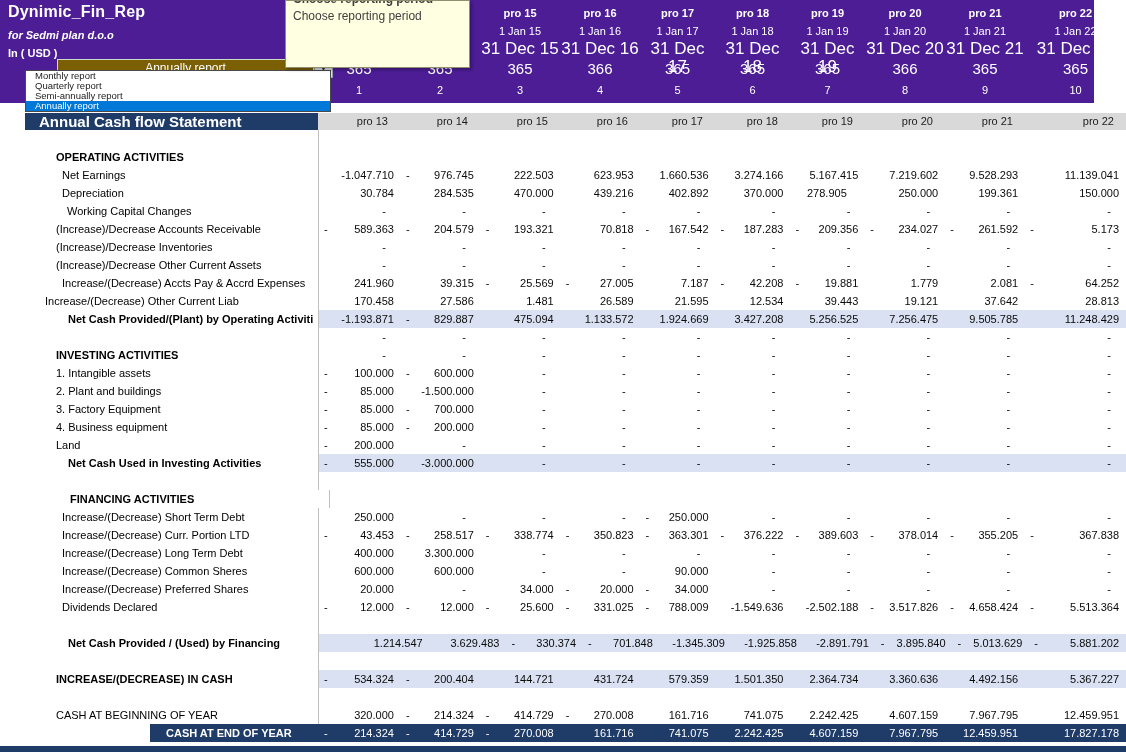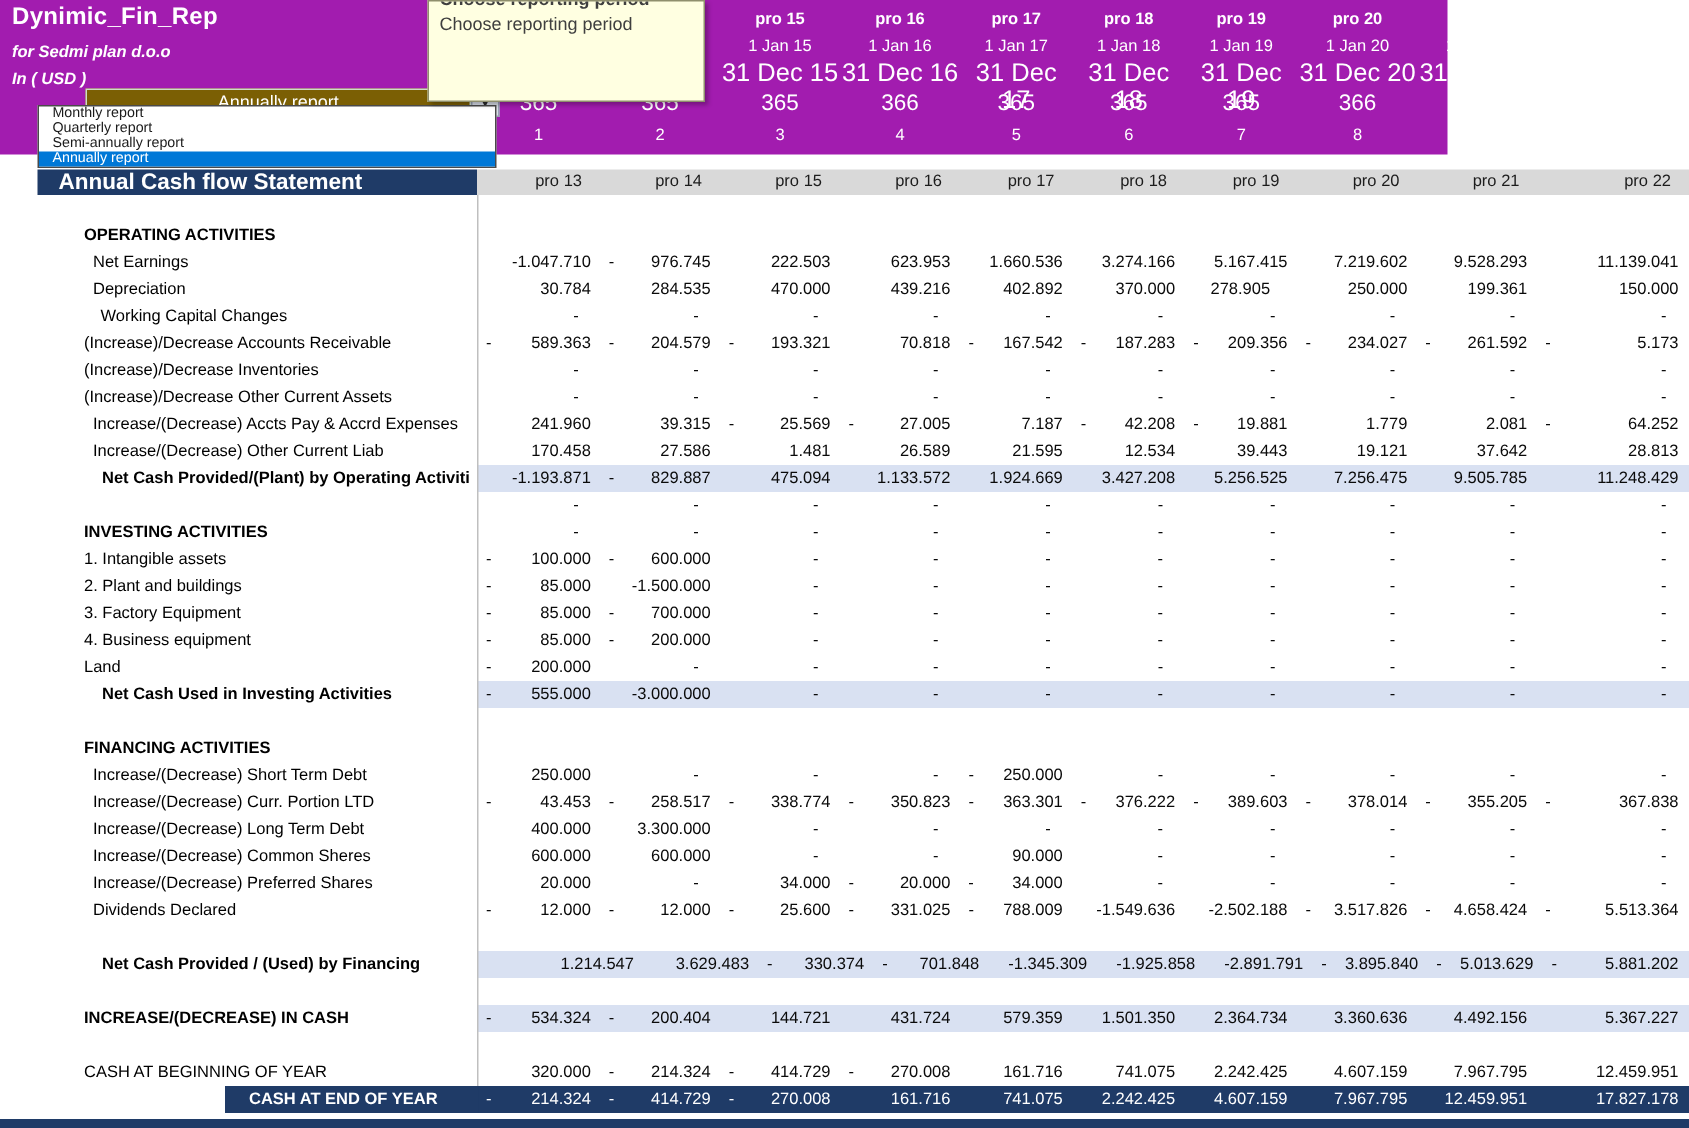--- a/index.html
+++ b/index.html
@@ -1,23 +1,23 @@
 <!DOCTYPE html>
 <html><head>
 <meta charset="utf-8">
 <style>
   html,body{margin:0;padding:0;background:#fff;}
   .screen{position:relative;width:1126px;height:752px;background:#ffffff;
           font-family:"Liberation Sans",sans-serif;overflow:hidden;}
 
   
-  .top-panel{position:absolute;left:0;top:0;width:965px;height:103px;background:#a21caf;}
+  .top-panel{position:absolute;left:0;top:0;width:1094px;height:103px;background:#4c1d95;}
   .brand-title{position:absolute;left:8px;top:3px;font-size:16px;font-weight:bold;color:#fff;letter-spacing:.2px;}
   .brand-sub{position:absolute;left:8px;top:29px;font-size:11px;font-weight:bold;font-style:italic;color:#fff;}
-  .brand-cur{position:absolute;left:8px;top:47px;font-size:11px;font-weight:bold;font-style:italic;color:#fff;}
+  .brand-cur{position:absolute;left:8px;top:47px;font-size:11px;font-weight:bold;color:#fff;}
 
   .periods{position:absolute;left:318px;top:0;height:103px;display:flex;}
   .pcol{display:flex;flex-direction:column;text-align:center;color:#fff;}
   .pname{height:22px;line-height:26px;font-size:11px;font-weight:bold;}
   .pstart{height:18px;line-height:18px;font-size:11px;}
   .pend{height:18px;line-height:18px;font-size:17px;}
   .pdays{height:22px;line-height:22px;font-size:15px;}
   .pseq{height:23px;line-height:20px;font-size:11px;}
 
   
@@ -441,21 +441,21 @@
           <div class="cell" style="width: 80px;">
             <span class="num">2.081</span>
           </div>
           <div class="cell" style="width: 101px;">
             <span class="minus">-</span>
             <span class="num">64.252</span>
           </div>
         </div>
       </div>
       <div class="row item">
-        <div class="rlabel" style="padding-left: 62px;">Increase/(Decrease) Other Current Liab</div>
+        <div class="rlabel" style="padding-left: 45px;">Increase/(Decrease) Other Current Liab</div>
         <div class="rvals">
           <div class="cell" style="width: 82px;">
             <span class="num">170.458</span>
           </div>
           <div class="cell" style="width: 80px;">
             <span class="num">27.586</span>
           </div>
           <div class="cell" style="width: 80px; text-align: center;">
             <span class="num">1.481</span>
           </div>
@@ -805,21 +805,21 @@
           <div class="cell dashc" style="width: 101px;">
             <span class="num">-</span>
           </div>
         </div>
       </div>
       <div class="row blank">
         <div class="rlabel" style="padding-left: 56px;"></div>
         <div class="rvals"></div>
       </div>
       <div class="row section bold">
-        <div class="rlabel" style="padding-left: 56px;">FINANCING ACTIVITIES</div>
+        <div class="rlabel" style="padding-left: 56px; margin-left: 14px;">FINANCING ACTIVITIES</div>
         <div class="rvals"></div>
       </div>
       <div class="row item">
         <div class="rlabel" style="padding-left: 62px;">Increase/(Decrease) Short Term Debt</div>
         <div class="rvals">
           <div class="cell" style="width: 82px;">
             <span class="num">250.000</span>
           </div>
           <div class="cell dashc" style="width: 80px;">
             <span class="num">-</span>

